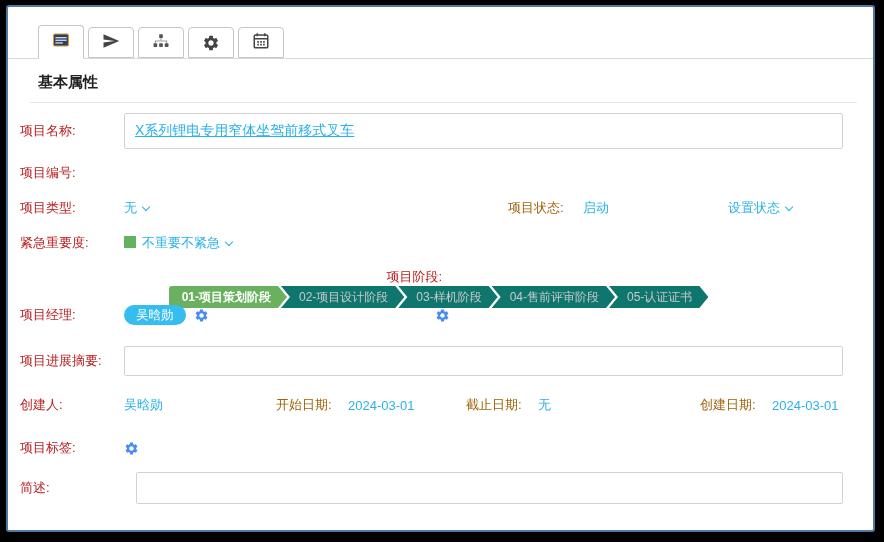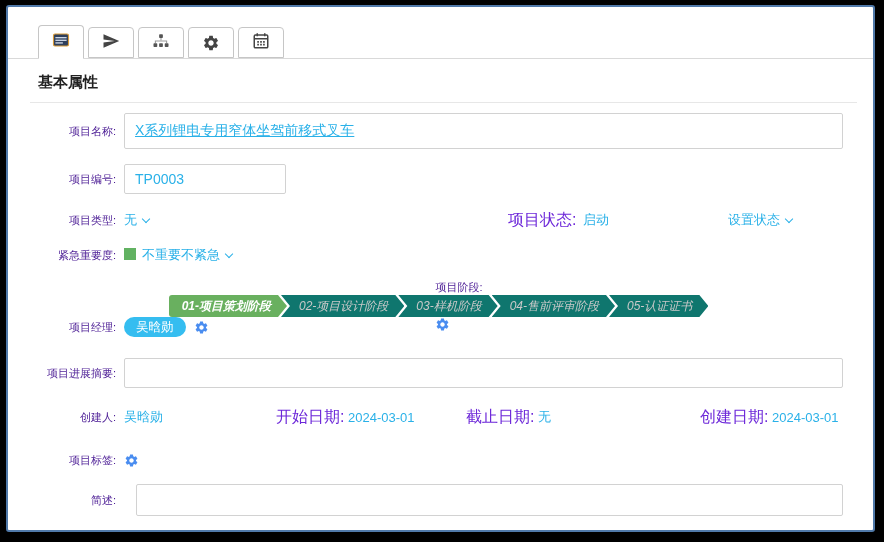--- a/index.html
+++ b/index.html
@@ -49,22 +49,22 @@
     font-size: 15px; font-weight: bold; color: #222;
     margin: 14px 0 10px 18px;
   }
   .divider { border-bottom: 1px solid #e7e7e7; margin-left: 10px; }
   .row {
     display: flex; align-items: center;
     position: relative;
   }
   .label {
     width: 104px; flex-shrink: 0;
-    text-align: right; padding-right: 8px;
-    font-size: 11px; color: #4c1d95;
+    text-align: left; padding-right: 8px;
+    font-size: 13px; color: #b91c1c;
   }
   .txt-input {
     border: 1px solid #d2d2d2; border-radius: 2px;
     font-family: inherit;
     font-size: 14px; color: #2ab1e8;
     padding: 0 10px; outline: none; background: #fff;
   }
   .link { color: #2ab1e8; font-size: 13px; cursor: pointer; text-decoration: none; }
   .chev {
     display: inline-block; width: 6px; height: 6px;
@@ -84,28 +84,28 @@
   .r-stages  { margin-top: 15px; height: 22px; flex-direction: column; }
   .r-manager { margin-top: 14px; height: 22px; }
   .r-summary { margin-top: 20px; }
   .r-summary .txt-input { flex: 1; height: 30px; margin-right: 14px; }
   .r-dates   { margin-top: 19px; height: 20px; }
   .r-tags    { margin-top: 23px; height: 20px; }
   .r-brief   { margin-top: 14px; gap: 12px; }
   .r-brief .txt-input { flex: 1; height: 32px; margin-right: 14px; }
   
   .abs { position: absolute; top: 50%; transform: translateY(-50%); white-space: nowrap; }
-  .plain-label { font-size: 16px; color: #6d28d9; }
+  .plain-label { font-size: 13px; color: #a16207; }
   
   .urgency-sq {
     display: inline-block; width: 12px; height: 12px;
     background: #62b262; margin-right: 6px; vertical-align: -1px;
   }
   
-  .stages { display: flex; align-items: flex-start; font-style: italic; }
+  .stages { display: flex; align-items: flex-start; }
   .chip {
     height: 22px; line-height: 22px;
     padding: 0 16px 0 18px;
     font-size: 12px;
     background: #0f766e; color: #c9c9c9;
     clip-path: polygon(0 0, calc(100% - 9px) 0, 100% 50%, calc(100% - 9px) 100%, 0 100%, 9px 50%);
     margin-left: -6px;
     cursor: pointer;
     white-space: nowrap;
   }
@@ -179,21 +179,20 @@
     <div class="section-title">基本属性</div>
     <div class="divider"></div>
 
     <div class="row r-name">
       <span class="label">项目名称:</span>
       <input class="txt-input" type="text" value="X系列锂电专用窄体坐驾前移式叉车" style="">
     </div>
 
     <div class="row r-code">
       <span class="label">项目编号:</span>
-      <input class="txt-input" type="text" value="TP0003" style="">
     </div>
 
     <div class="row r-type">
       <span class="label">项目类型:</span>
       <span class="link">
         <span>无</span><span class="chev"></span>
       </span>
       <span class="abs plain-label" style="left:488px">项目状态:</span>
       <span class="abs link" style="left:563px">启动</span>
       <span class="abs link" style="left:708px">

